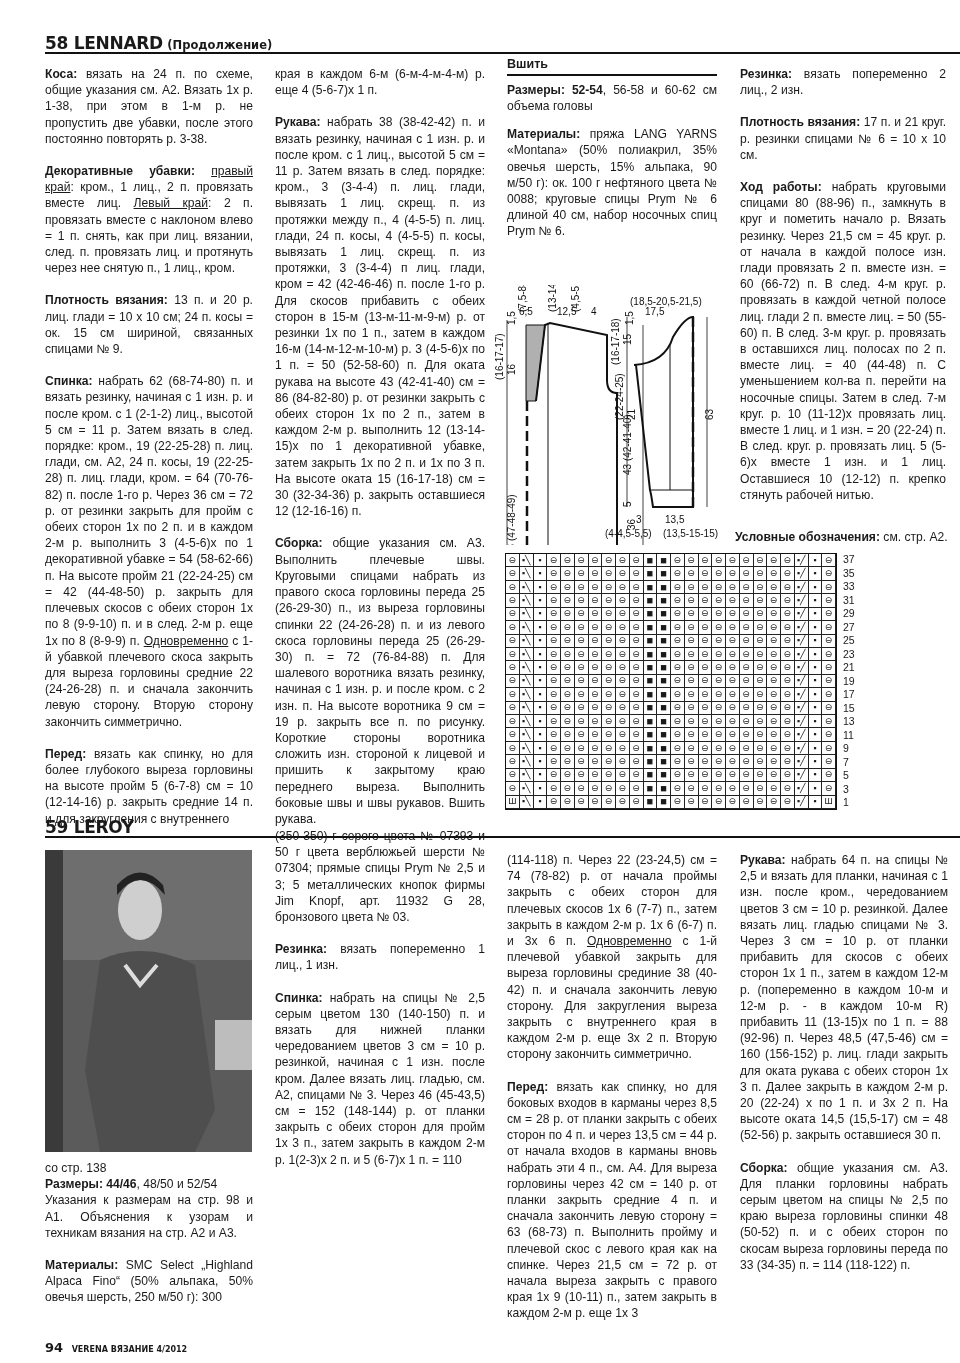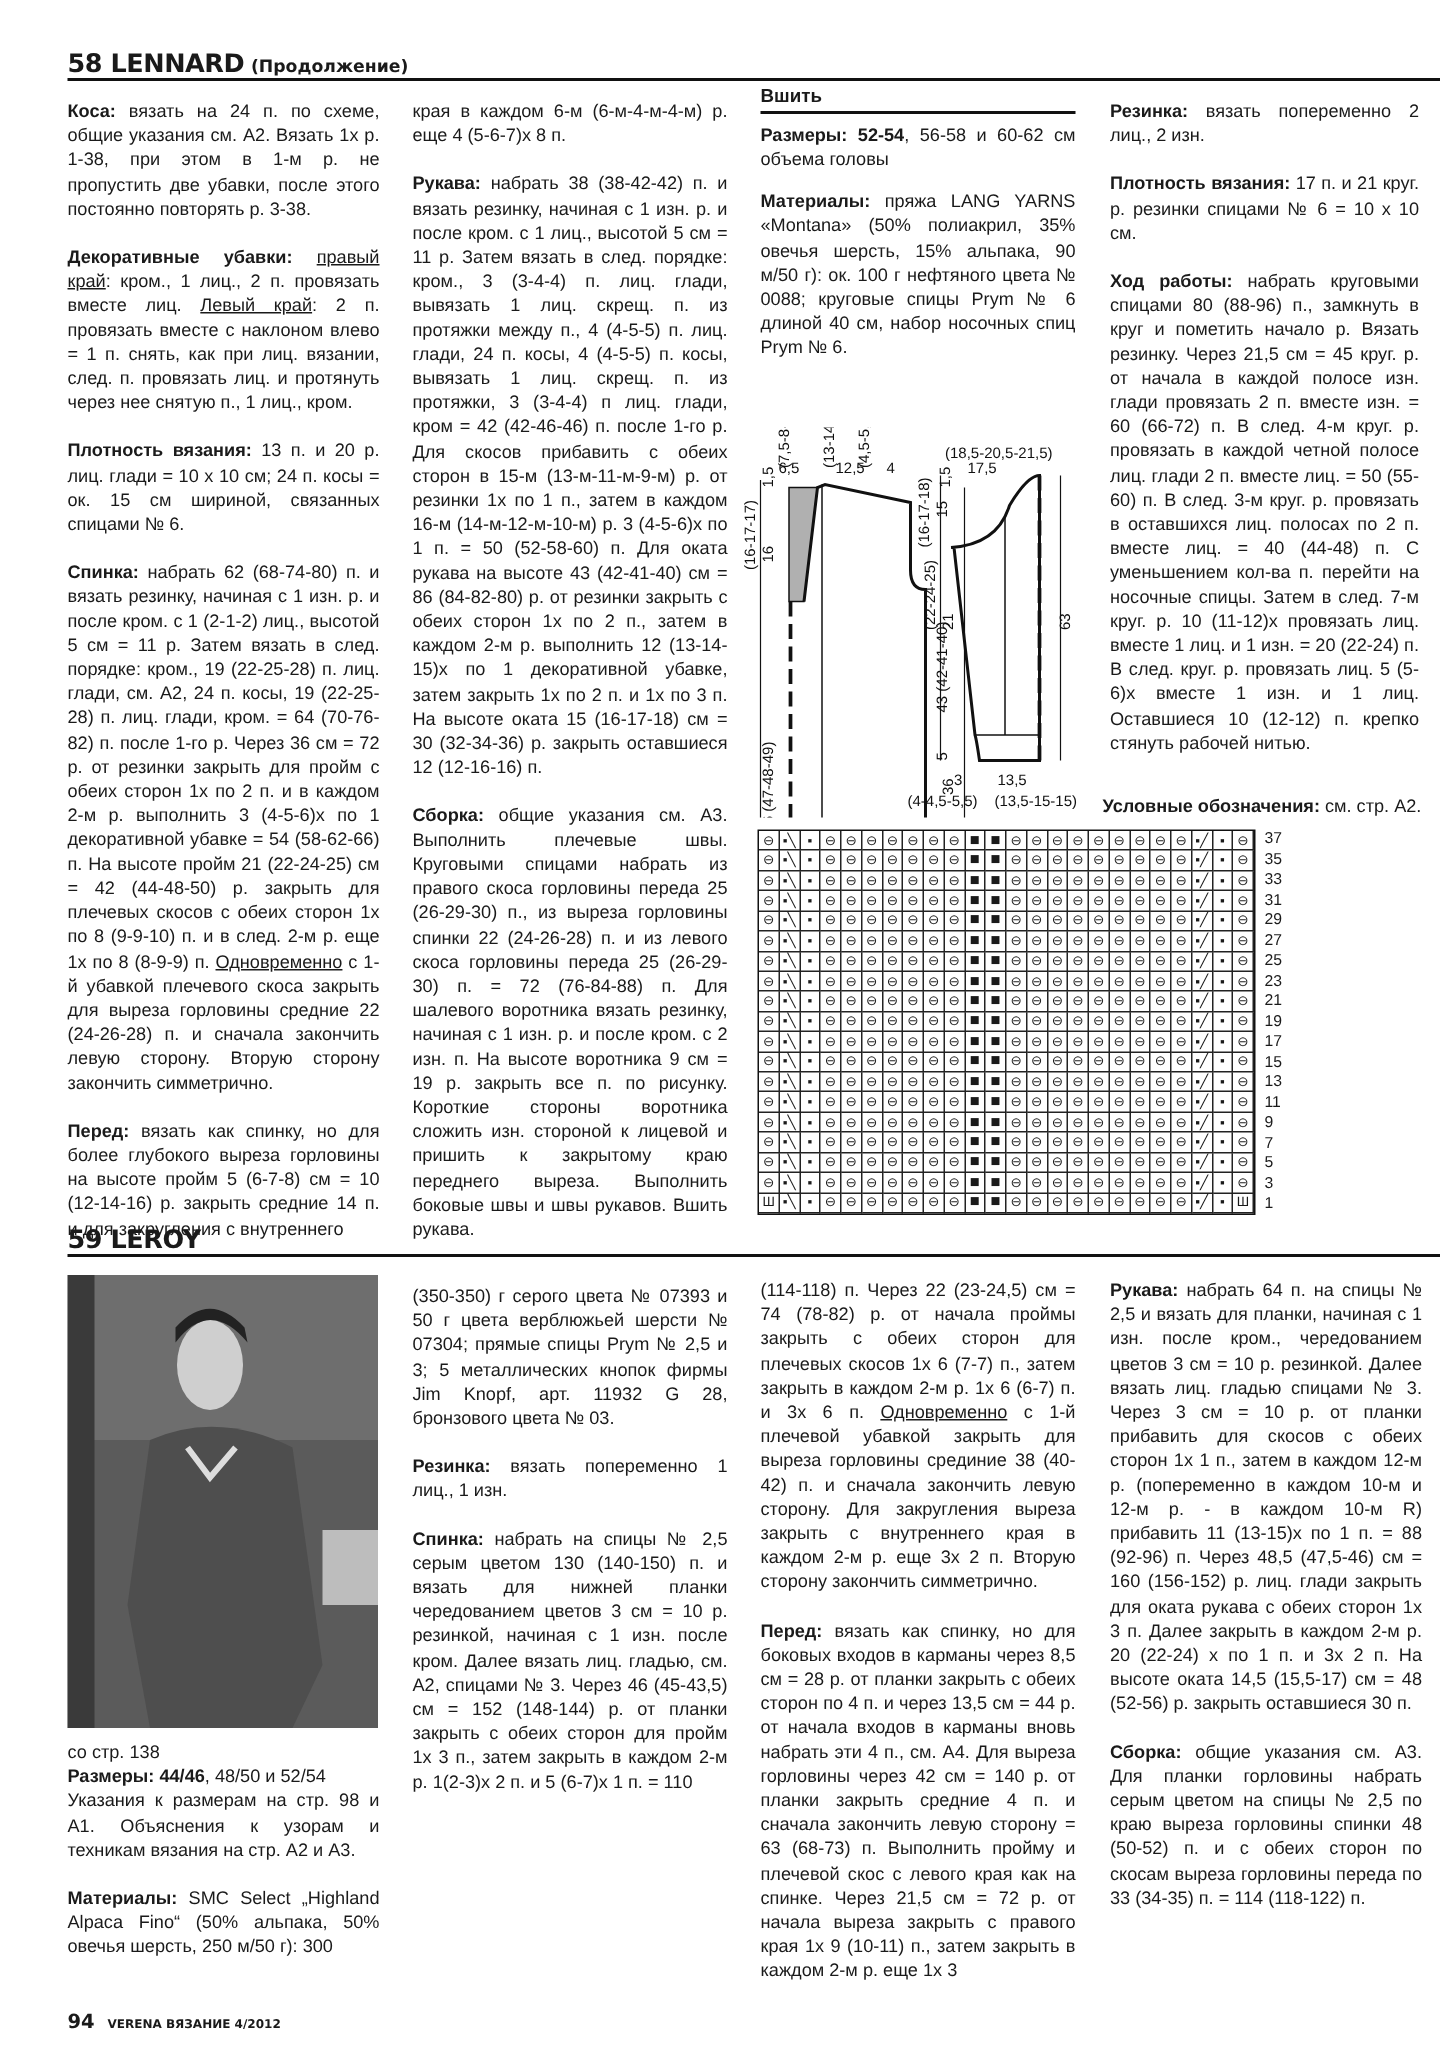--- a/index.html
+++ b/index.html
@@ -29,27 +29,27 @@
 
 <div class="abs" style="left:45px; top:33px;">
   <span class="hdr-title">58 LENNARD</span>
   <span class="hdr-sub">(Продолжение)</span>
 </div>
 <div class="rule" style="left:45px; top:52px; width:915px;"></div>
 
 <div class="col" style="left:45px; top:66px; width:208px;">
   <p><b>Коса:</b> <span>вязать на 24 п. по схеме, общие указания см. А2. Вязать 1х р. 1-38, при этом в 1-м р. не пропустить две убавки, после этого постоянно повторять р. 3-38.</span></p>
   <p><b>Декоративные убавки:</b> <span class="u">правый край</span><span>: кром., 1 лиц., 2 п. провязать вместе лиц. </span><span class="u">Левый край</span><span>: 2 п. провязать вместе с наклоном влево = 1 п. снять, как при лиц. вязании, след. п. провязать лиц. и протянуть через нее снятую п., 1 лиц., кром.</span></p>
-  <p><b>Плотность вязания:</b> <span>13 п. и 20 р. лиц. глади = 10 х 10 см; 24 п. косы = ок. 15 см шириной, связанных спицами № 6.</span></p>
+  <p><b>Плотность вязания:</b> <span>13 п. и 20 р. лиц. глади = 10 х 10 см; 24 п. косы = ок. 15 см шириной, связанных спицами № 9.</span></p>
   <p><b>Спинка:</b> <span>набрать 62 (68-74-80) п. и вязать резинку, начиная с 1 изн. р. и после кром. с 1 (2-1-2) лиц., высотой 5 см = 11 р. Затем вязать в след. порядке: кром., 19 (22-25-28) п. лиц. глади, см. А2, 24 п. косы, 19 (22-25-28) п. лиц. глади, кром. = 64 (70-76-82) п. после 1-го р. Через 36 см = 72 р. от резинки закрыть для пройм с обеих сторон 1х по 2 п. и в каждом 2-м р. выполнить 3 (4-5-6)х по 1 декоративной убавке = 54 (58-62-66) п. На высоте пройм 21 (22-24-25) см = 42 (44-48-50) р. закрыть для плечевых скосов с обеих сторон 1х по 8 (9-9-10) п. и в след. 2-м р. еще 1х по 8 (8-9-9) п. </span><span class="u">Одновременно</span><span> с 1-й убавкой плечевого скоса закрыть для выреза горловины средние 22 (24-26-28) п. и сначала закончить левую сторону. Вторую сторону закончить симметрично.</span></p>
   <p><b>Перед:</b> <span>вязать как спинку, но для более глубокого выреза горловины на высоте пройм 5 (6-7-8) см = 10 (12-14-16) р. закрыть средние 14 п. и для закругления с внутреннего</span></p>
 </div>
 
 <div class="col" style="left:275px; top:66px; width:210px;">
-  <p>края в каждом 6-м (6-м-4-м-4-м) р. еще 4 (5-6-7)х 8 п.</p>
+  <p>края в каждом 6-м (6-м-4-м-4-м) р. еще 4 (5-6-7)х 1 п.</p>
   <p><b>Рукава:</b> <span>набрать 38 (38-42-42) п. и вязать резинку, начиная с 1 изн. р. и после кром. с 1 лиц., высотой 5 см = 11 р. Затем вязать в след. порядке: кром., 3 (3-4-4) п. лиц. глади, вывязать 1 лиц. скрещ. п. из протяжки между п., 4 (4-5-5) п. лиц. глади, 24 п. косы, 4 (4-5-5) п. косы, вывязать 1 лиц. скрещ. п. из протяжки, 3 (3-4-4) п лиц. глади, кром = 42 (42-46-46) п. после 1-го р. Для скосов прибавить с обеих сторон в 15-м (13-м-11-м-9-м) р. от резинки 1х по 1 п., затем в каждом 16-м (14-м-12-м-10-м) р. 3 (4-5-6)х по 1 п. = 50 (52-58-60) п. Для оката рукава на высоте 43 (42-41-40) см = 86 (84-82-80) р. от резинки закрыть с обеих сторон 1х по 2 п., затем в каждом 2-м р. выполнить 12 (13-14-15)х по 1 декоративной убавке, затем закрыть 1х по 2 п. и 1х по 3 п. На высоте оката 15 (16-17-18) см = 30 (32-34-36) р. закрыть оставшиеся 12 (12-16-16) п.</span></p>
   <p><b>Сборка:</b> <span>общие указания см. А3. Выполнить плечевые швы. Круговыми спицами набрать из правого скоса горловины переда 25 (26-29-30) п., из выреза горловины спинки 22 (24-26-28) п. и из левого скоса горловины переда 25 (26-29-30) п. = 72 (76-84-88) п. Для шалевого воротника вязать резинку, начиная с 1 изн. р. и после кром. с 2 изн. п. На высоте воротника 9 см = 19 р. закрыть все п. по рисунку. Короткие стороны воротника сложить изн. стороной к лицевой и пришить к закрытому краю переднего выреза. Выполнить боковые швы и швы рукавов. Вшить рукава.</span></p>
 </div>
 
 <div class="col" style="left:507px; top:56px; width:210px;">
   <div class="sub-heading" style="margin-bottom:2px;">Вшить</div>
   <div style="height:1.5px; background:#111; margin-bottom:6px;"></div>
   <p style="margin-bottom:12px;"><b>Размеры:</b> <b>52-54</b><span>, 56-58 и 60-62 см объема головы</span></p>
   <p><b>Материалы:</b> <span>пряжа LANG YARNS «Montana» (50% полиакрил, 35% овечья шерсть, 15% альпака, 90 м/50 г): ок. 100 г нефтяного цвета № 0088; круговые спицы Prym № 6 длиной 40 см, набор носочных спиц Prym № 6.</span></p>
 </div>
@@ -618,21 +618,21 @@
   </svg>
 </div>
 
 <div class="col" style="left:45px; top:1160px; width:208px;">
   <div style="text-align:left;">со стр. 138</div>
   <div><b>Размеры:</b> <b>44/46</b><span>, 48/50 и 52/54</span></div>
   <p>Указания к размерам на стр. 98 и А1. Объяснения к узорам и техникам вязания на стр. А2 и А3.</p>
   <p><b>Материалы:</b> <span>SMC Select „Highland Alpaca Fino“ (50% альпака, 50% овечья шерсть, 250 м/50 г): 300</span></p>
 </div>
 
-<div class="col" style="left:275px; top:856px; width:210px;">
+<div class="col" style="left:275px; top:828px; width:210px;">
   <p>(350-350) г серого цвета № 07393 и 50 г цвета верблюжьей шерсти № 07304; прямые спицы Prym № 2,5 и 3; 5 металлических кнопок фирмы Jim Knopf, арт. 11932 G 28, бронзового цвета № 03.</p>
   <p><b>Резинка:</b> <span>вязать попеременно 1 лиц., 1 изн.</span></p>
   <p><b>Спинка:</b> <span>набрать на спицы № 2,5 серым цветом 130 (140-150) п. и вязать для нижней планки чередованием цветов 3 см = 10 р. резинкой, начиная с 1 изн. после кром. Далее вязать лиц. гладью, см. А2, спицами № 3. Через 46 (45-43,5) см = 152 (148-144) р. от планки закрыть с обеих сторон для пройм 1х 3 п., затем закрыть в каждом 2-м р. 1(2-3)х 2 п. и 5 (6-7)х 1 п. = 110</span></p>
 </div>
 
 <div class="col" style="left:507px; top:852px; width:210px;">
   <p><span>(114-118) п. Через 22 (23-24,5) см = 74 (78-82) р. от начала проймы закрыть с обеих сторон для плечевых скосов 1х 6 (7-7) п., затем закрыть в каждом 2-м р. 1х 6 (6-7) п. и 3х 6 п. </span><span class="u">Одновременно</span><span> с 1-й плечевой убавкой закрыть для выреза горловины срединие 38 (40-42) п. и сначала закончить левую сторону. Для закругления выреза закрыть с внутреннего края в каждом 2-м р. еще 3х 2 п. Вторую сторону закончить симметрично.</span></p>
   <p><b>Перед:</b> <span>вязать как спинку, но для боковых входов в карманы через 8,5 см = 28 р. от планки закрыть с обеих сторон по 4 п. и через 13,5 см = 44 р. от начала входов в карманы вновь набрать эти 4 п., см. А4. Для выреза горловины через 42 см = 140 р. от планки закрыть средние 4 п. и сначала закончить левую сторону = 63 (68-73) п. Выполнить пройму и плечевой скос с левого края как на спинке. Через 21,5 см = 72 р. от начала выреза закрыть с правого края 1х 9 (10-11) п., затем закрыть в каждом 2-м р. еще 1х 3</span></p>
 </div>
 

